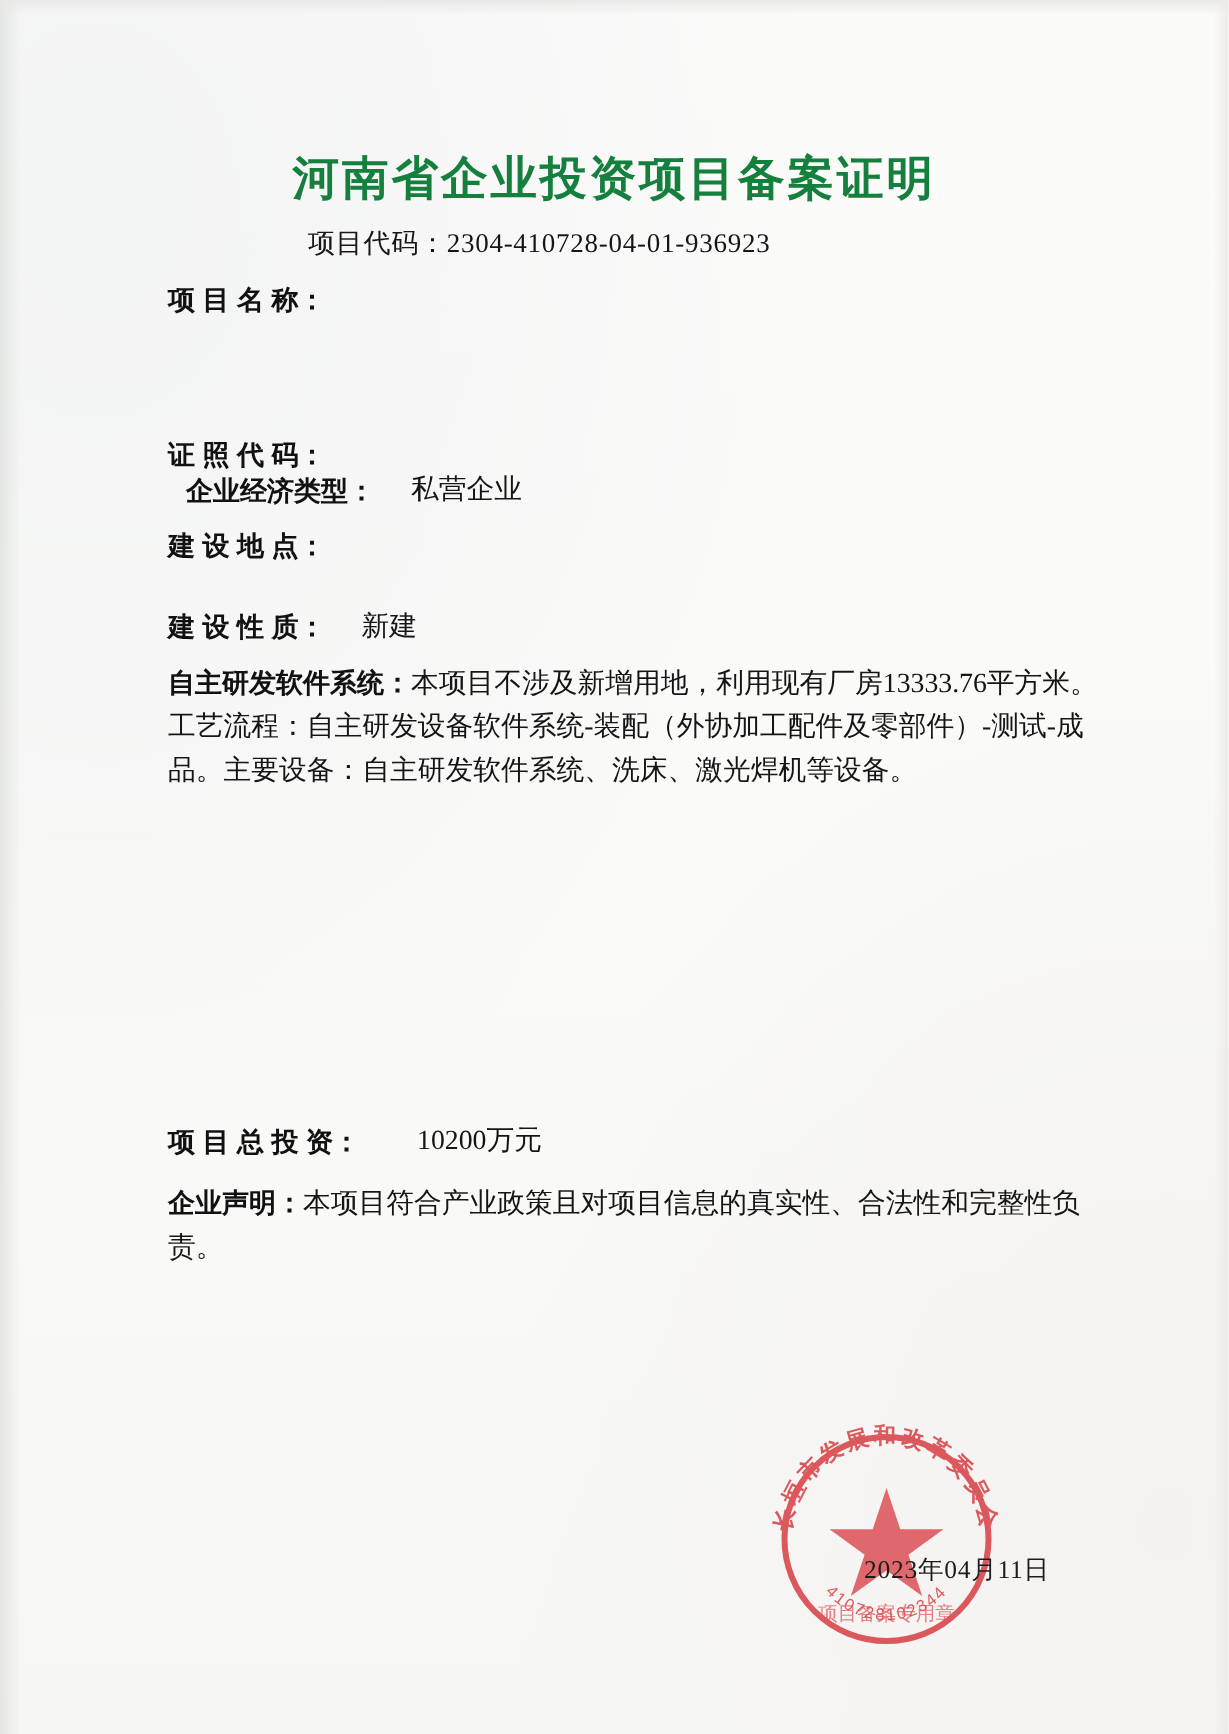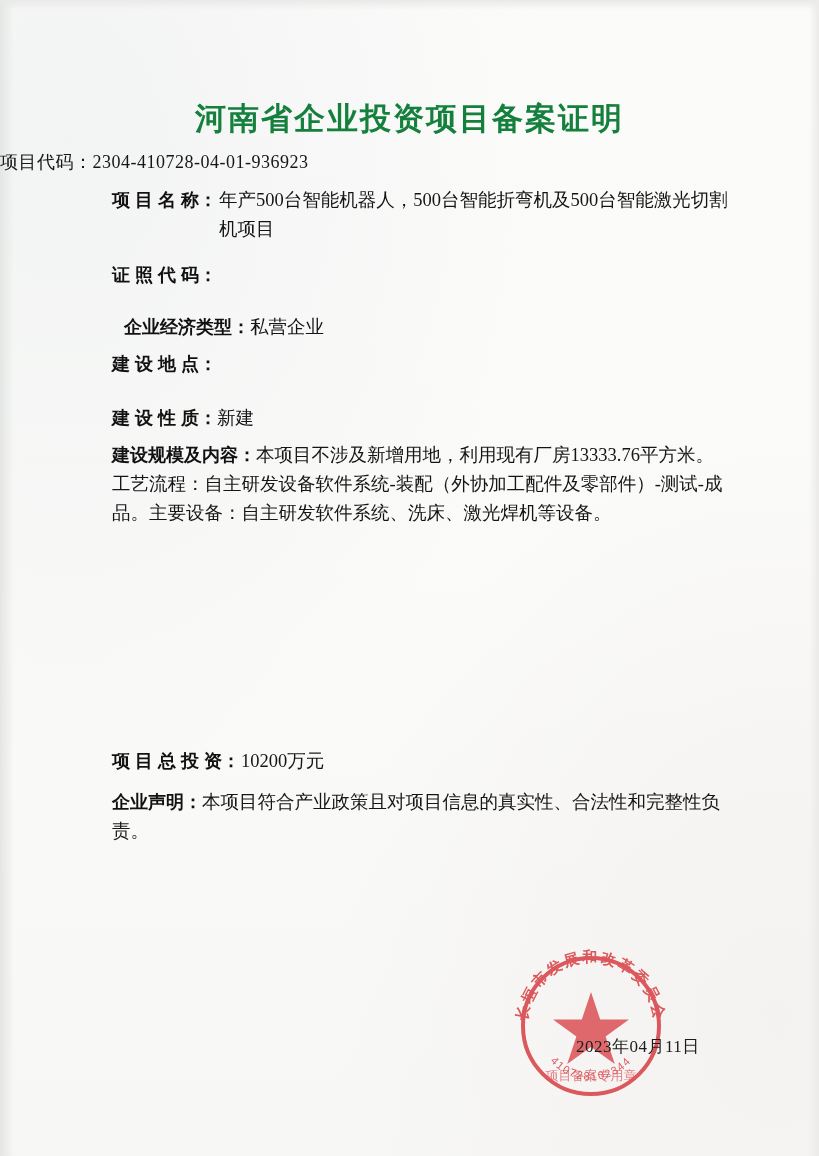--- a/index.html
+++ b/index.html
@@ -56,20 +56,21 @@
     font-size: 31px;
     letter-spacing: 2px;
     color: #15803d;
   }
 
   .doc-code {
     position: absolute;
     top: 150px;
     left: 0;
     width: 719px;
+    text-align: center;
     font-size: 18px;
     letter-spacing: 0.5px;
     color: #161616;
   }
 
   .field {
     position: absolute;
     left: 112px;
     width: 620px;
     font-size: 18.5px;
@@ -84,27 +85,28 @@
     white-space: nowrap;
   }
   .value {
     font-family: "Liberation Serif", "DejaVu Serif", serif;
     font-size: 18.5px;
     color: #151515;
   }
   .row {
     display: flex;
     align-items: flex-start;
+    gap: 24px;
   }
   .row .label { flex: 0 0 auto; }
   .row .value { flex: 1 1 auto; }
 
   .f-name        { top: 186px; }
   .f-company     { top: 240px; }
-  .f-license     { top: 262px; }
+  .f-license     { top: 290px; }
   .f-econtype    { top: 314px; margin-left: 12px; }
   .f-location    { top: 351px; }
   .f-nature      { top: 405px; }
   .f-scale       { top: 441px; }
   .f-investment  { top: 748px; }
   .f-statement   { top: 788px; }
 
   .f-name .value  { margin-left: 2px; }
   .multiline { line-height: 29px; }
 
@@ -142,21 +144,20 @@
 
   <div class="doc-title">河南省企业投资项目备案证明</div>
 
   <div class="doc-code">
     <span>项目代码：</span><span>2304-410728-04-01-936923</span>
   </div>
 
   <div class="field f-name">
     <div class="row multiline">
       <span class="label">项 目 名 称：</span>
-      <span class="value">年产500台智能机器人，500台智能折弯机及500台智能激光切割机项目</span>
     </div>
   </div>
 
 
   <div class="field f-license">
     <div class="row">
       <span class="label">证 照 代 码：</span>
     </div>
   </div>
 
@@ -175,28 +176,28 @@
 
   <div class="field f-nature">
     <div class="row">
       <span class="label">建 设 性 质：</span>
       <span class="value">新建</span>
     </div>
   </div>
 
   <div class="field f-scale">
     <div class="multiline">
-      <span class="label">建设规模及内容：</span><span class="value">本项目不涉及新增用地，利用现有厂房13333.76平方米。工艺流程：自主研发设备软件系统-装配（外协加工配件及零部件）-测试-成品。主要设备：自主研发软件系统、洗床、激光焊机等设备。</span>
+      <span class="label">自主研发软件系统：</span><span class="value">本项目不涉及新增用地，利用现有厂房13333.76平方米。工艺流程：自主研发设备软件系统-装配（外协加工配件及零部件）-测试-成品。主要设备：自主研发软件系统、洗床、激光焊机等设备。</span>
     </div>
   </div>
 
   <div class="field f-investment">
     <div class="row">
       <span class="label">项 目 总 投 资：</span>
-      <span class="value" style="margin-left:1px;">10200万元</span>
+      <span class="value" style="margin-left:14px;">10200万元</span>
     </div>
   </div>
 
   <div class="field f-statement">
     <div class="multiline">
       <span class="label">企业声明：</span><span class="value">本项目符合产业政策且对项目信息的真实性、合法性和完整性负责。</span>
     </div>
   </div>
 
   <div class="seal">

